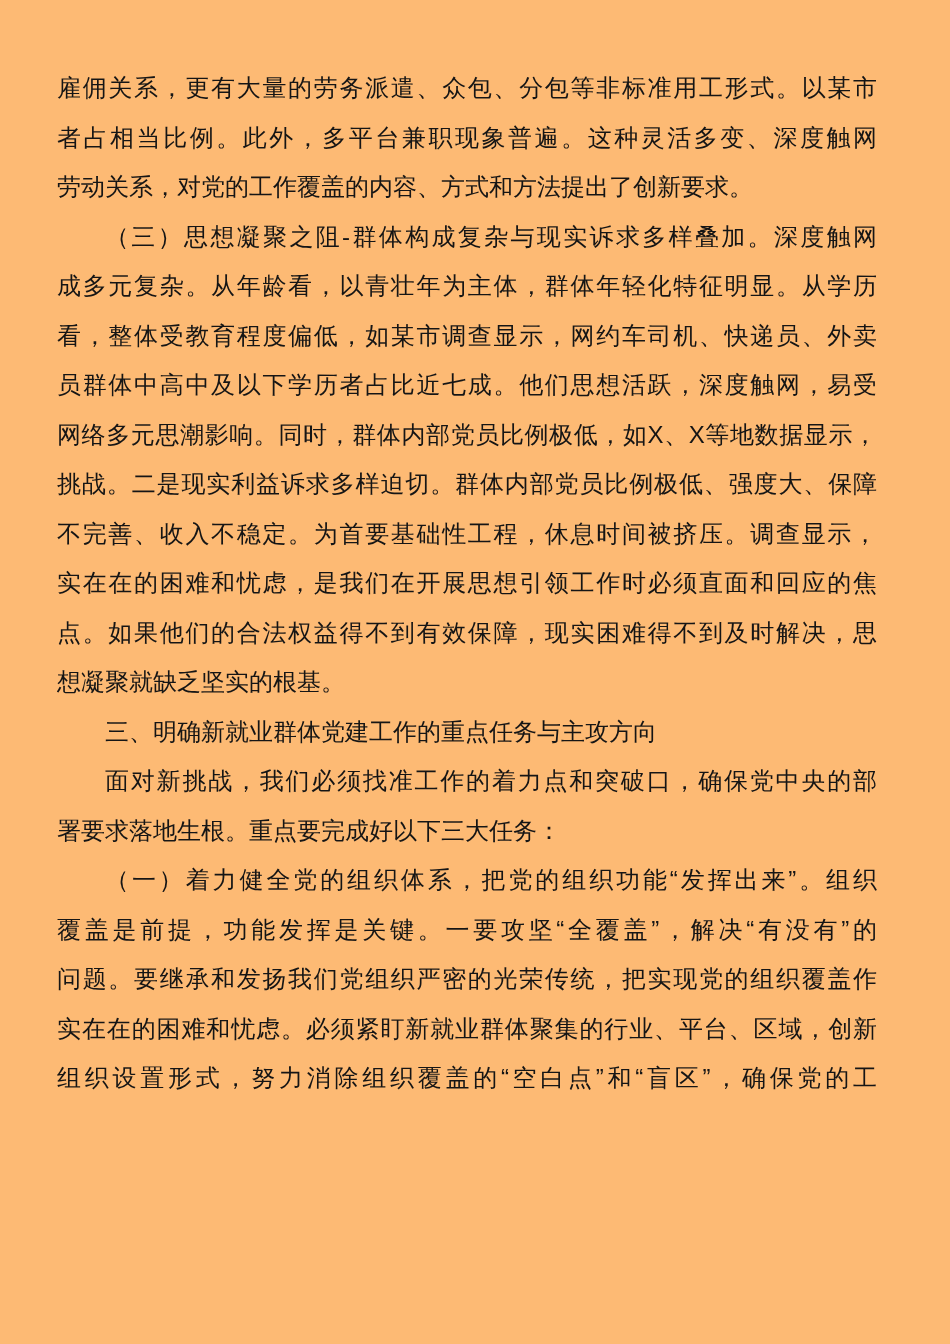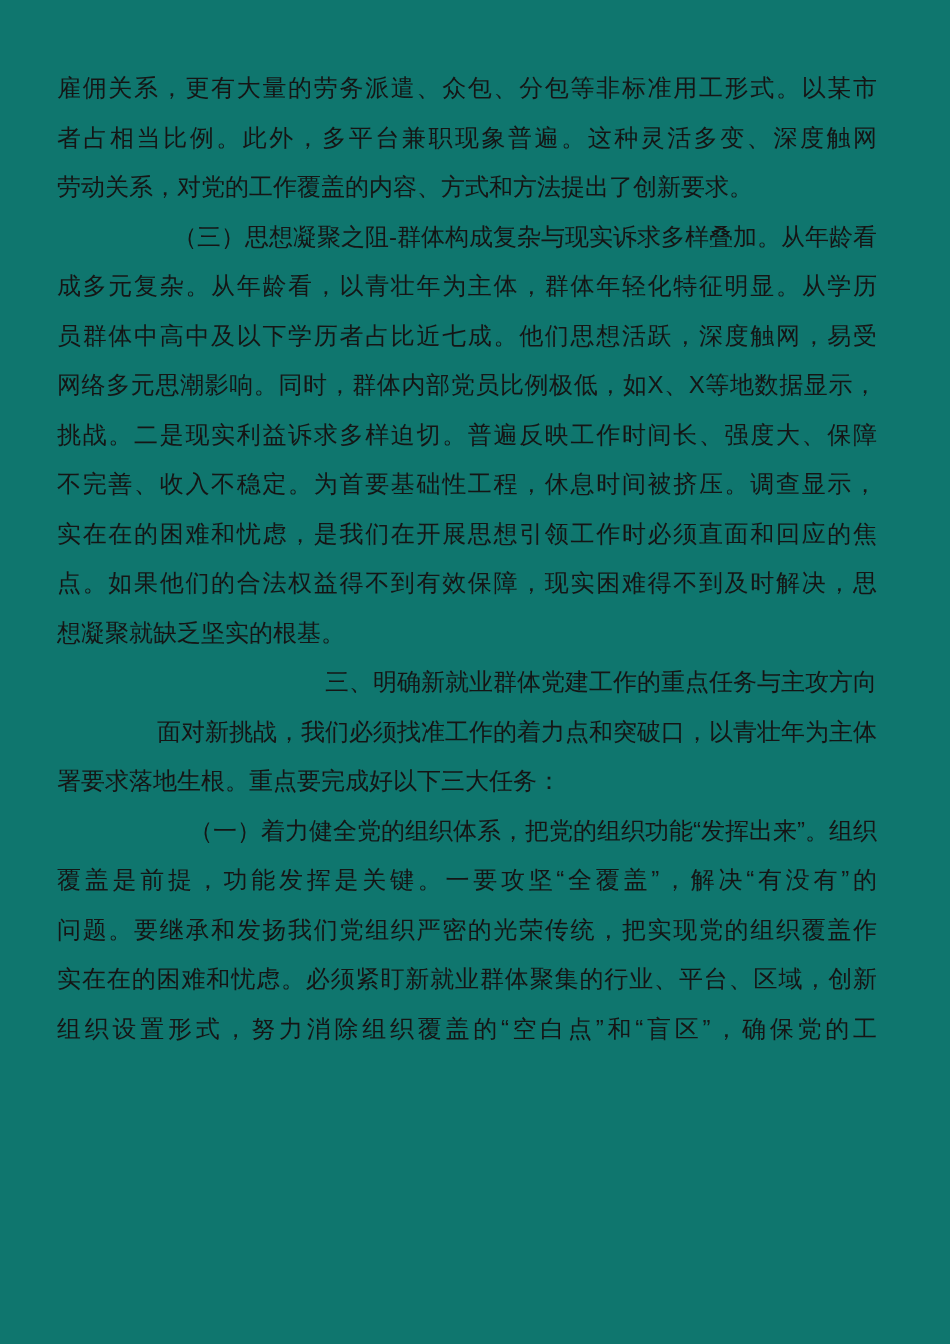--- a/index.html
+++ b/index.html
@@ -4,21 +4,21 @@
 <style>
   html, body {
     margin: 0;
     padding: 0;
     background: #ffffff;
   }
   .page {
     position: relative;
     width: 950px;
     height: 1344px;
-    background: #0f766e;
+    background: #fdba74;
     box-sizing: border-box;
     padding: 63px 73px 0 57px;
     overflow: hidden;
     font-family: "Liberation Sans", sans-serif;
   }
   .text-body {
     width: 820px;
   }
   .paragraph {
     margin: 0;
@@ -38,55 +38,55 @@
   }
   
   .line.justify::after {
     content: "";
     display: inline-block;
     width: 100%;
     height: 0;
   }
   .line.indent {
     text-indent: 2em;
-    text-align: right;
   }
   .run {
     font-weight: normal;
   }
   .run.bold {
     font-weight: normal;
   }
 </style>
 </head>
 <body>
 
 <div class="page">
   <div class="text-body" style="color: rgb(21, 21, 21);">
       <div class="paragraph">
         <div class="line justify"><span class="run">雇佣关系，更有大量的劳务派遣、众包、分包等非标准用工形式。以某市</span></div>
         <div class="line justify"><span class="run">者占相当比例。此外，多平台兼职现象普遍。这种灵活多变、深度触网</span></div>
         <div class="line"><span class="run">劳动关系，对党的工作覆盖的内容、方式和方法提出了创新要求。</span></div>
       </div>
       <div class="paragraph">
-        <div class="line justify indent"><span class="run bold">（三）思想凝聚之阻-群体构成复杂与现实诉求多样叠加。</span><span class="run">从年龄看</span></div>
+        <div class="line justify indent"><span class="run bold">（三）思想凝聚之阻-群体构成复杂与现实诉求多样叠加。</span><span class="run">深度触网</span></div>
         <div class="line justify"><span class="run">成多元复杂。从年龄看，以青壮年为主体，群体年轻化特征明显。从学历</span></div>
+        <div class="line justify"><span class="run">看，整体受教育程度偏低，如某市调查显示，网约车司机、快递员、外卖</span></div>
         <div class="line justify"><span class="run">员群体中高中及以下学历者占比近七成。他们思想活跃，深度触网，易受</span></div>
         <div class="line justify"><span class="run">网络多元思潮影响。同时，群体内部党员比例极低，如X、X等地数据显示，</span></div>
-        <div class="line justify"><span class="run">挑战。二是现实利益诉求多样迫切。普遍反映工作时间长、强度大、保障</span></div>
+        <div class="line justify"><span class="run">挑战。二是现实利益诉求多样迫切。群体内部党员比例极低、强度大、保障</span></div>
         <div class="line justify"><span class="run">不完善、收入不稳定。为首要基础性工程，休息时间被挤压。调查显示，</span></div>
         <div class="line justify"><span class="run">实在在的困难和忧虑，是我们在开展思想引领工作时必须直面和回应的焦</span></div>
         <div class="line justify"><span class="run">点。如果他们的合法权益得不到有效保障，现实困难得不到及时解决，思</span></div>
         <div class="line"><span class="run">想凝聚就缺乏坚实的根基。</span></div>
       </div>
       <div class="paragraph">
         <div class="line indent"><span class="run">三、明确新就业群体党建工作的重点任务与主攻方向</span></div>
       </div>
       <div class="paragraph">
-        <div class="line justify indent"><span class="run">面对新挑战，我们必须找准工作的着力点和突破口，以青壮年为主体</span></div>
+        <div class="line justify indent"><span class="run">面对新挑战，我们必须找准工作的着力点和突破口，确保党中央的部</span></div>
         <div class="line"><span class="run">署要求落地生根。重点要完成好以下三大任务：</span></div>
       </div>
       <div class="paragraph">
         <div class="line justify indent"><span class="run bold">（一）着力健全党的组织体系，把党的组织功能“发挥出来”。</span><span class="run">组织</span></div>
         <div class="line justify"><span class="run">覆盖是前提，功能发挥是关键。一要攻坚“全覆盖”，解决“有没有”的</span></div>
         <div class="line justify"><span class="run">问题。要继承和发扬我们党组织严密的光荣传统，把实现党的组织覆盖作</span></div>
         <div class="line justify"><span class="run">实在在的困难和忧虑。必须紧盯新就业群体聚集的行业、平台、区域，创新</span></div>
         <div class="line justify"><span class="run">组织设置形式，努力消除组织覆盖的“空白点”和“盲区”，确保党的工</span></div>
       </div>
     </div>

